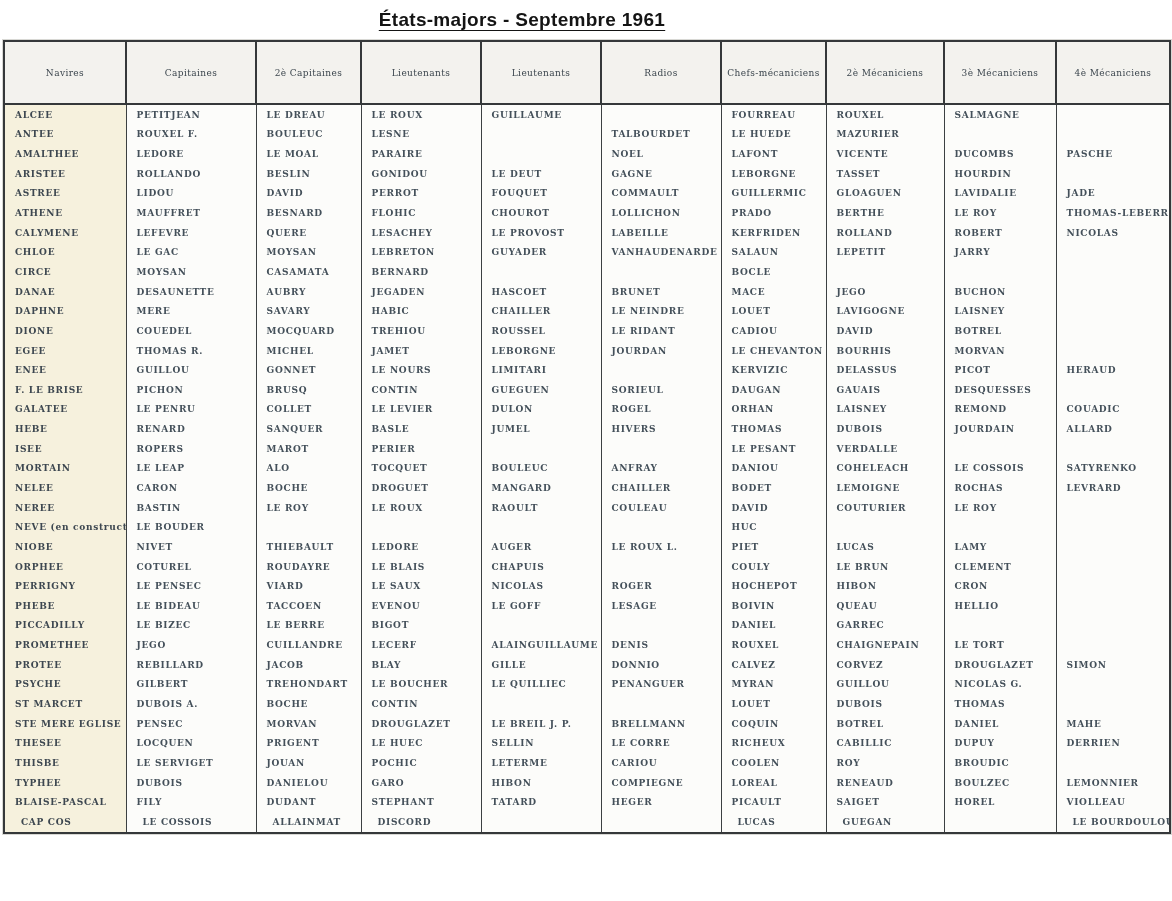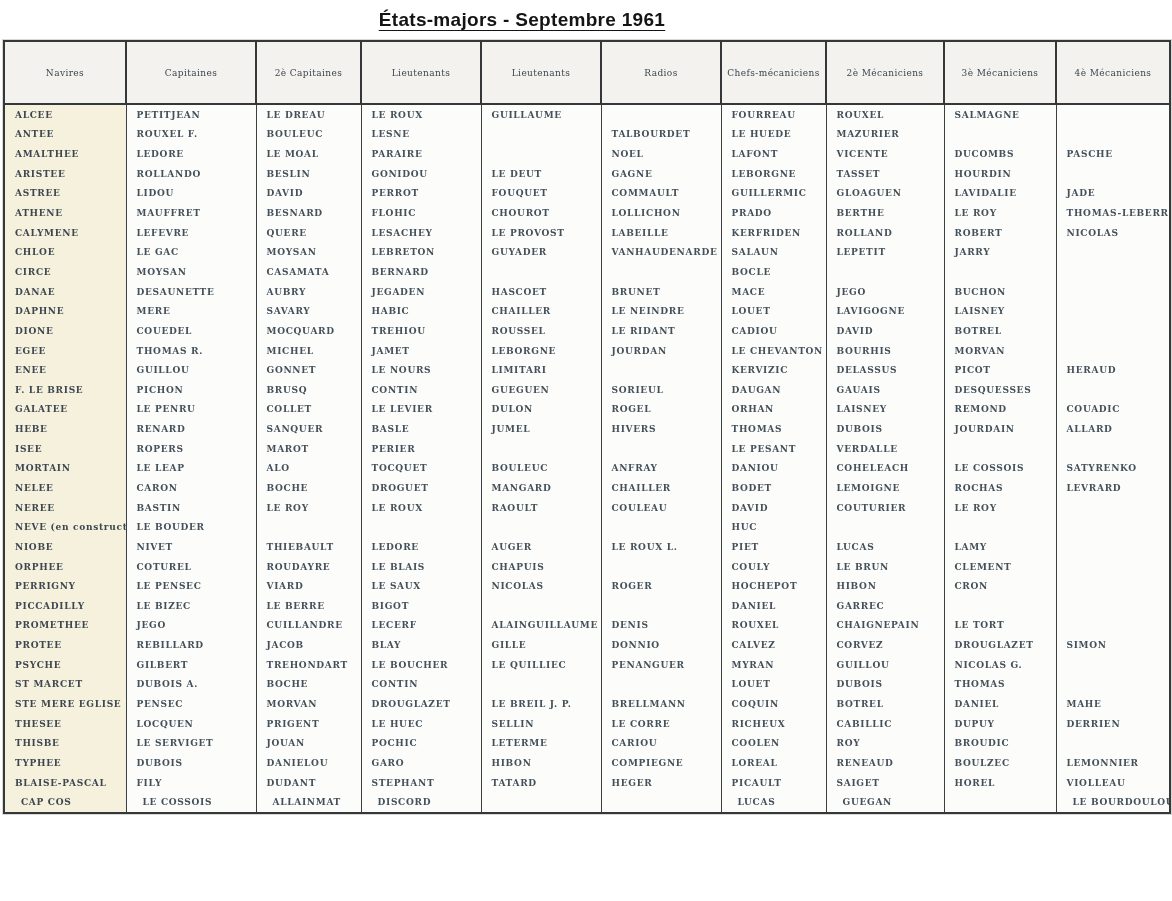--- a/index.html
+++ b/index.html
@@ -368,20 +368,32 @@
           <td>VIARD</td>
           <td>LE SAUX</td>
           <td>NICOLAS</td>
           <td>ROGER</td>
           <td>HOCHEPOT</td>
           <td>HIBON</td>
           <td>CRON</td>
           <td></td>
         </tr>
         <tr>
+          <td class="col-navire">PHEBE</td>
+          <td>LE BIDEAU</td>
+          <td>TACCOEN</td>
+          <td>EVENOU</td>
+          <td>LE GOFF</td>
+          <td>LESAGE</td>
+          <td>BOIVIN</td>
+          <td>QUEAU</td>
+          <td>HELLIO</td>
+          <td></td>
+        </tr>
+        <tr>
           <td class="col-navire">PICCADILLY</td>
           <td>LE BIZEC</td>
           <td>LE BERRE</td>
           <td>BIGOT</td>
           <td></td>
           <td></td>
           <td>DANIEL</td>
           <td>GARREC</td>
           <td></td>
           <td></td>

